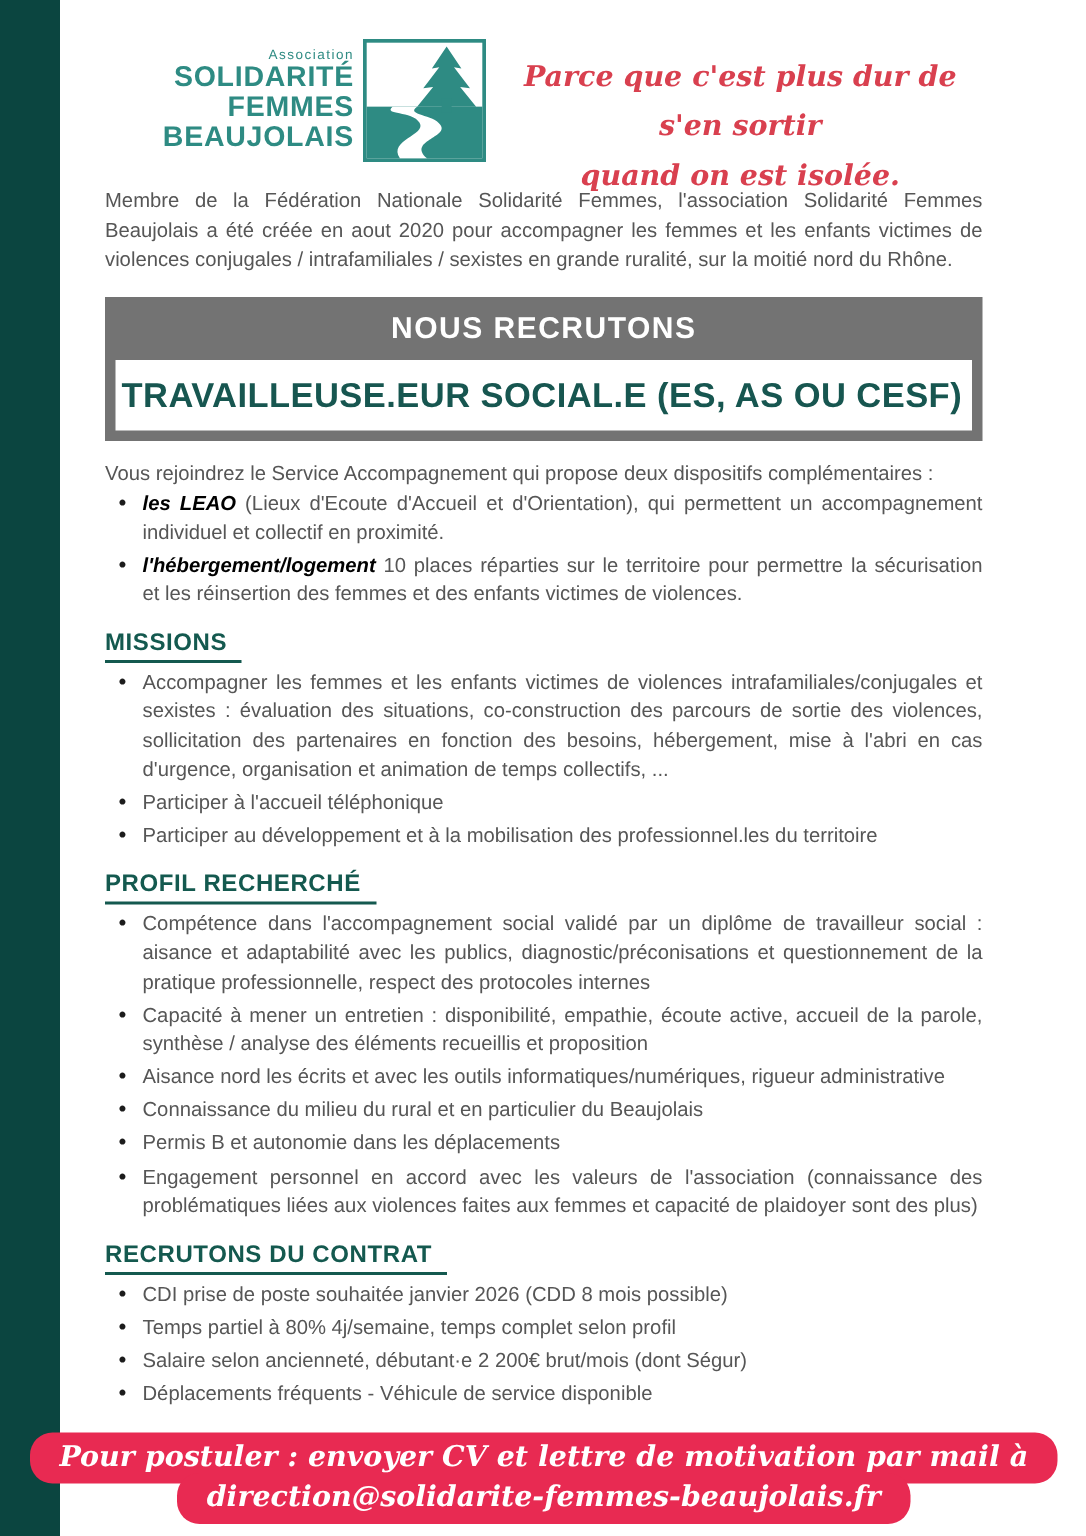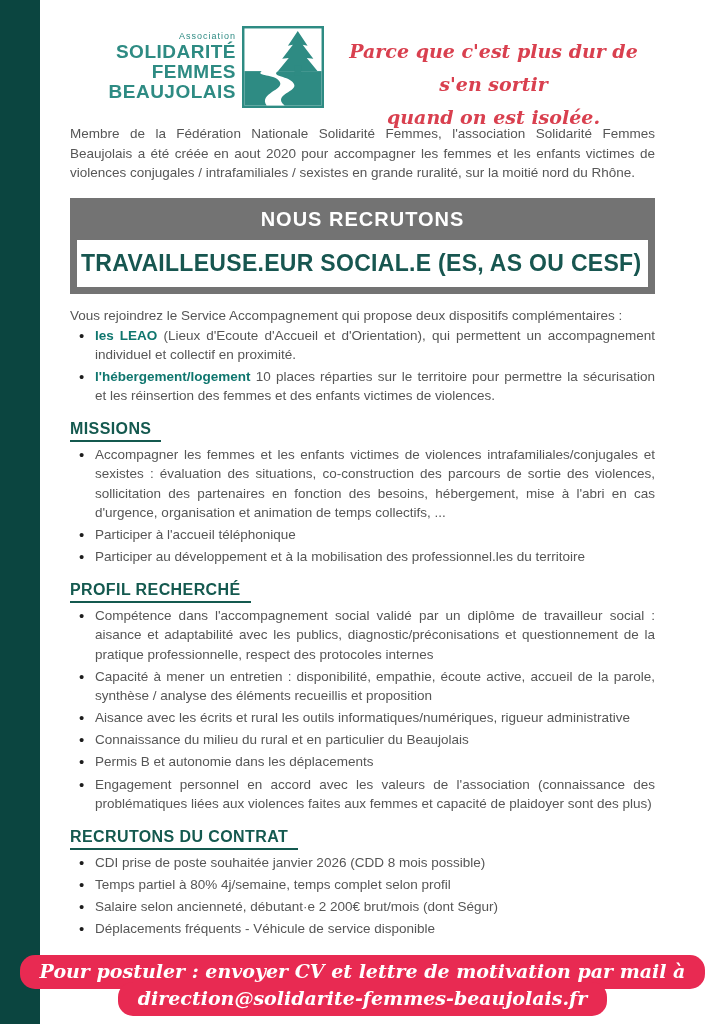--- a/index.html
+++ b/index.html
@@ -73,21 +73,21 @@
     position: relative;
     padding-left: 25px; margin-top: 3px;
     font-size: 13.5px; line-height: 1.42;
     text-align: justify; color: #565656;
   }
   li::before {
     content: "•";
     position: absolute; left: 9px; top: -1px;
     color: #1c1c1c; font-size: 15px;
   }
-  .b { font-weight: 700; color: #0f766e; }
+  .b { font-weight: 700; color: #000000; font-style: italic; }
   .section-heading {
     display: inline-block;
     margin-top: 15px;
     color: #14594f; font-weight: 700; font-size: 16px;
     letter-spacing: 0.4px;
     border-bottom: 2.5px solid #14594f;
     padding: 0 10px 2px 0;
   }
   
   .apply {
@@ -154,21 +154,21 @@
   <ul>
     <li>Accompagner les femmes et les enfants victimes de violences intrafamiliales/conjugales et sexistes : évaluation des situations, co-construction des parcours de sortie des violences, sollicitation des partenaires en fonction des besoins, hébergement, mise à l'abri en cas d'urgence, organisation et animation de temps collectifs, ...</li>
     <li>Participer à l'accueil téléphonique</li>
     <li>Participer au développement et à la mobilisation des professionnel.les du territoire</li>
   </ul>
 
   <div><span class="section-heading">PROFIL RECHERCHÉ</span></div>
   <ul>
     <li>Compétence dans l'accompagnement social validé par un diplôme de travailleur social : aisance et adaptabilité avec les publics, diagnostic/préconisations et questionnement de la pratique professionnelle, respect des protocoles internes</li>
     <li>Capacité à mener un entretien : disponibilité, empathie, écoute active, accueil de la parole, synthèse / analyse des éléments recueillis et proposition</li>
-    <li>Aisance avec les écrits et rural les outils informatiques/numériques, rigueur administrative</li>
+    <li>Aisance nord les écrits et avec les outils informatiques/numériques, rigueur administrative</li>
     <li>Connaissance du milieu du rural et en particulier du Beaujolais</li>
     <li>Permis B et autonomie dans les déplacements</li>
     <li>Engagement personnel en accord avec les valeurs de l'association (connaissance des problématiques liées aux violences faites aux femmes et capacité de plaidoyer sont des plus)</li>
   </ul>
 
   <div><span class="section-heading">RECRUTONS DU CONTRAT</span></div>
   <ul>
     <li>CDI prise de poste souhaitée janvier 2026 (CDD 8 mois possible)</li>
     <li>Temps partiel à 80% 4j/semaine, temps complet selon profil</li>
     <li>Salaire selon ancienneté, débutant·e 2 200€ brut/mois (dont Ségur)</li>

